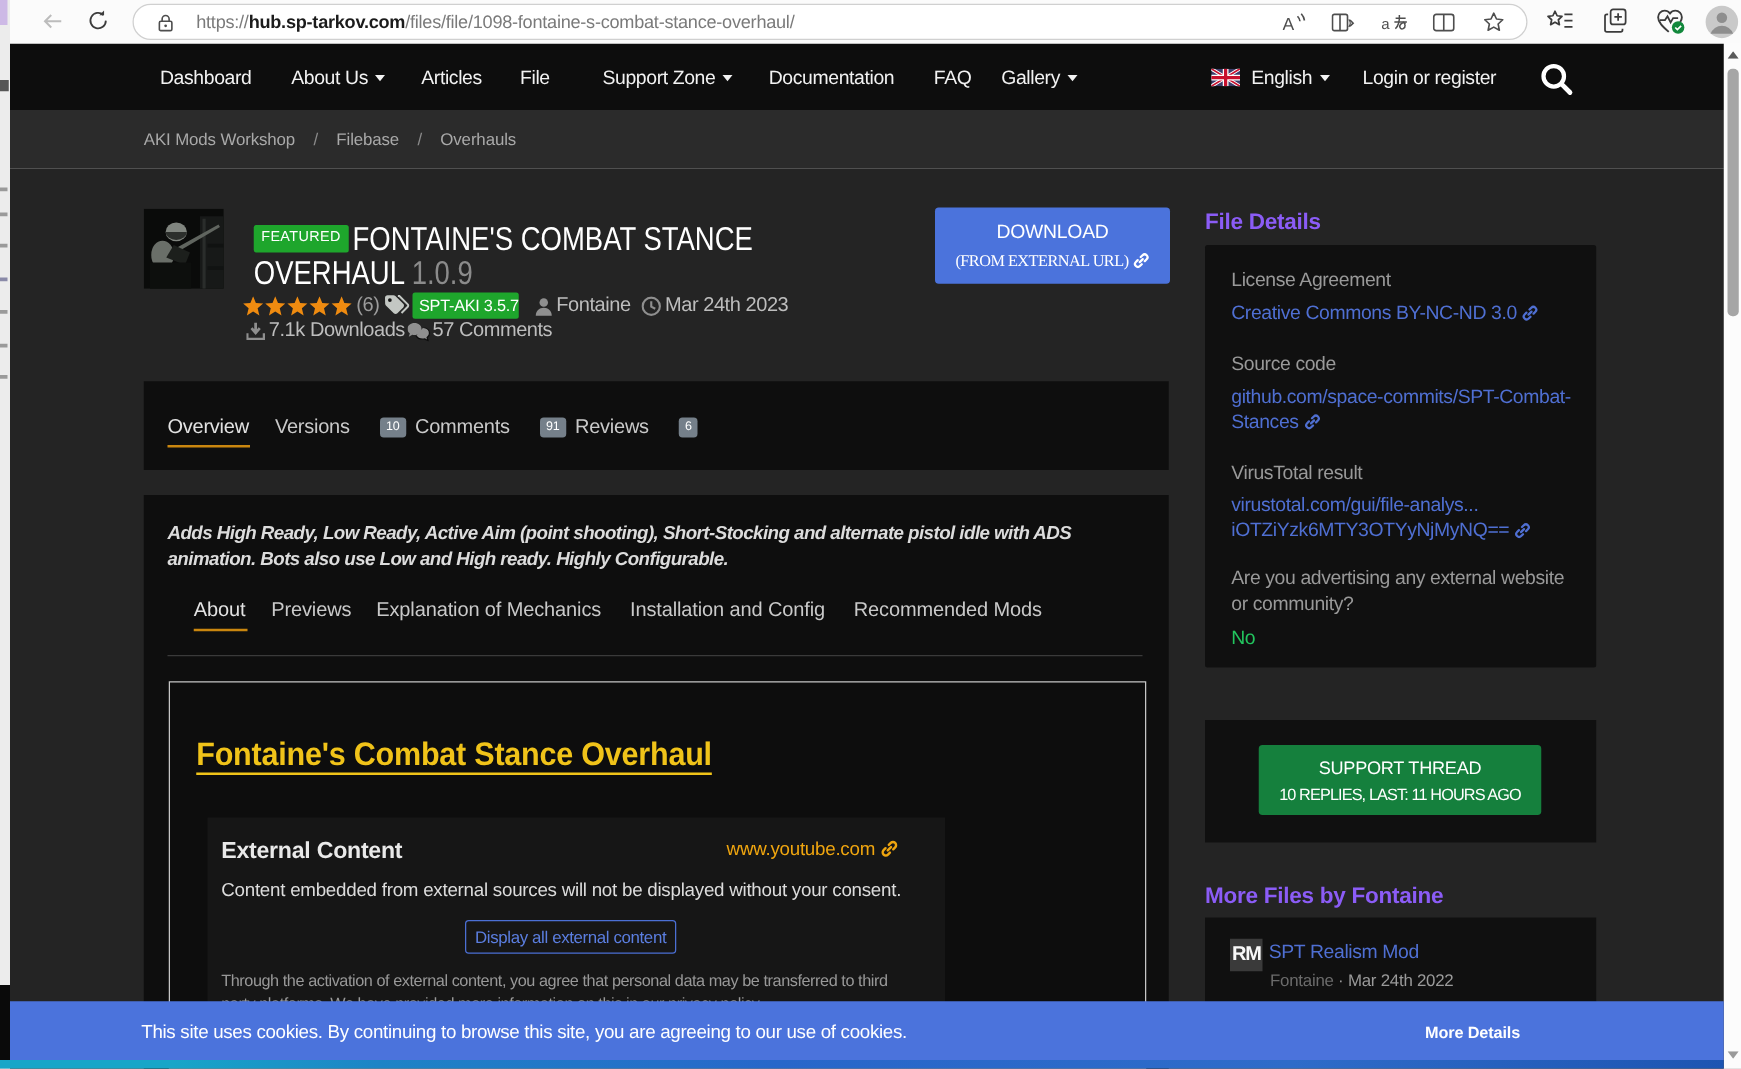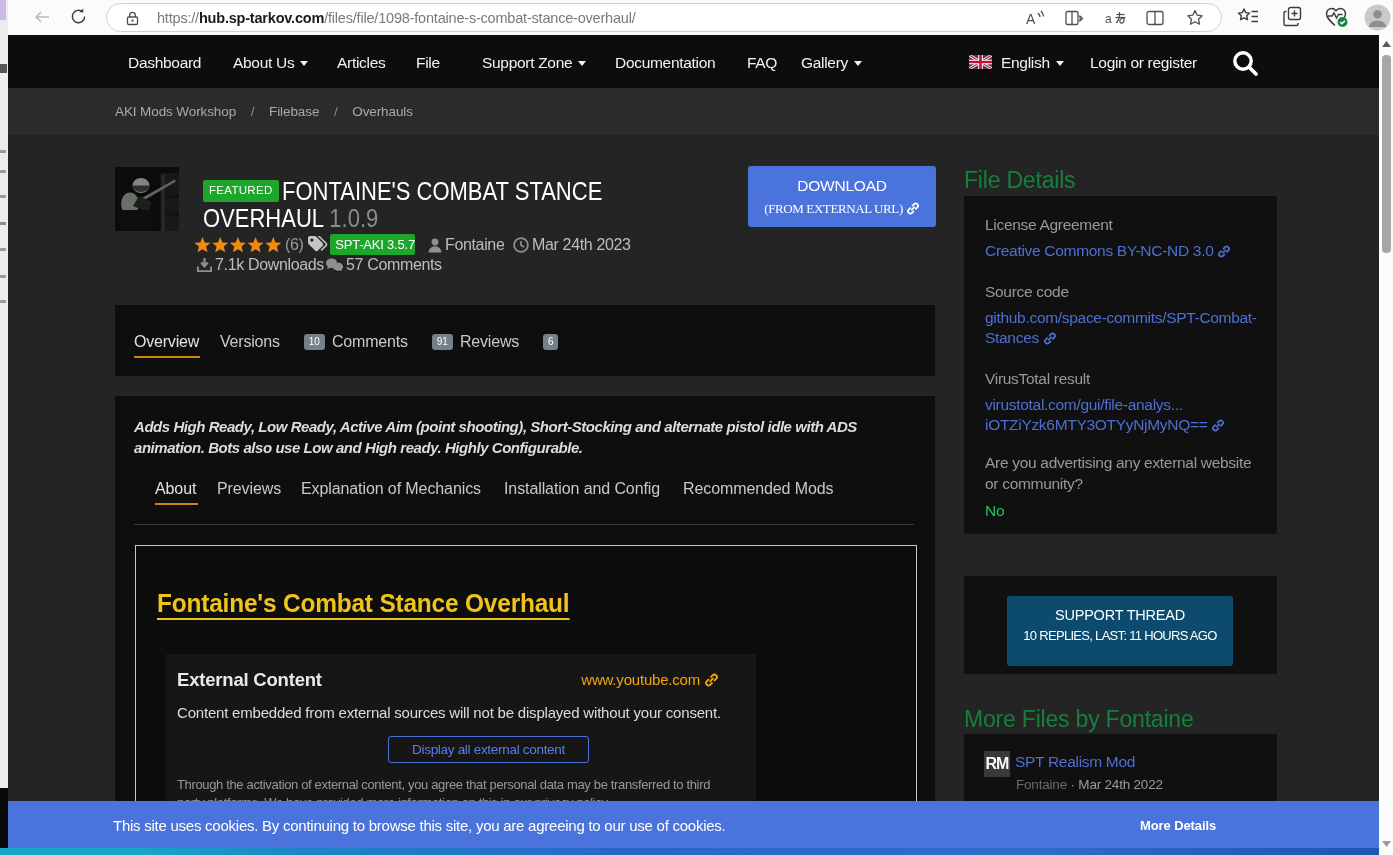--- a/index.html
+++ b/index.html
@@ -64,31 +64,31 @@
 #intro { position:absolute; left:19px; top:21px; font-size:15px; font-weight:700; color:#dcdcdc; line-height:20.5px; letter-spacing:-0.45px; white-space:nowrap;font-style:italic; }
 .stab { position:absolute; top:84px; font-size:16px; letter-spacing:-0.1px; color:#c9c9c9; white-space:nowrap; }
 #stabline { position:absolute; left:40px; top:107px; width:43px; height:2px; background:#c9860f; }
 #stabborder { position:absolute; left:19px; top:128px; width:780px; height:1px; background:#3a3a3a; }
 #innerbox { position:absolute; left:20px; top:149px; width:782px; height:310px; border:1px solid #c6c6c6; background:#0d0d0d; }
 #yellowh { position:absolute; left:21px; top:42px; font-size:26px; font-weight:700; letter-spacing:-0.2px; color:#f0c319; text-decoration:underline; text-underline-offset:6px; text-decoration-thickness:2px; transform:scaleX(0.94); transform-origin:0 0; white-space:nowrap; }
 #extcard { position:absolute; left:30px; top:108px; width:590px; height:200px; background:#161616; }
 #exth { position:absolute; left:11px; top:15px; font-size:18.5px; font-weight:700; letter-spacing:-0.2px; color:#e9e9e9; }
 #ytlink { position:absolute; right:37px; top:17px; font-size:15px; letter-spacing:-0.2px; color:#efa50f; }
 #extp { position:absolute; left:11px; top:50px; font-size:15px; letter-spacing:-0.2px; color:#dcdcdc; white-space:nowrap; }
-#extbtn { position:absolute; left:222px; top:82px; width:201px; height:27px; border:1px solid #4b6fd4; border-radius:3px; color:#5b7ee0; font-size:13.5px; letter-spacing:-0.3px; text-align:center; padding-top:5px; }
+#extbtn { position:absolute; left:206px; top:82px; width:169px; height:27px; border:1px solid #4b6fd4; border-radius:3px; color:#5b7ee0; font-size:13.5px; letter-spacing:-0.3px; text-align:center; padding-top:5px; }
 #extsmall { position:absolute; left:11px; top:122px; font-size:13px; letter-spacing:-0.35px; color:#989898; line-height:18px; white-space:nowrap; }
 
 
-.sideh { color:#15803d; font-size:23px; letter-spacing:-0.2px; white-space:nowrap; }
+.sideh { color:#8b5cf6; font-size:18px; letter-spacing:-0.2px; white-space:nowrap;font-weight:bold; }
 #fdh { left:964px; top:167px; }
 #fdbox { left:964px; top:196px; width:313px; height:338px; background:#101010; border-radius:2px; }
 .slabel { position:absolute; left:21px; font-size:15.5px; letter-spacing:-0.3px; color:#999; }
 .slink { position:absolute; left:21px; font-size:15.5px; letter-spacing:-0.3px; color:#4f6fd2; line-height:20px; }
 #stbox { left:964px; top:576px; width:313px; height:98px; background:#101010; }
-#stbtn { position:absolute; left:43px; top:20px; width:226px; height:70px; background:#0c4a6e; border-radius:3px; color:#fff; text-align:center; }
+#stbtn { position:absolute; left:43px; top:20px; width:226px; height:56px; background:#15803d; border-radius:3px; color:#fff; text-align:center; }
 #stbtn .l1 { font-size:14.5px; letter-spacing:-0.2px; margin-top:11px; }
 #stbtn .l2 { font-size:13px; letter-spacing:-0.7px; margin-top:5px; white-space:nowrap; }
 #mfh { left:964px; top:706px; }
 #mfbox { left:964px; top:734px; width:313px; height:90px; background:#101010; }
 #rmicon { position:absolute; left:20px; top:17px; width:26px; height:26px; background:#3a3a3a; color:#f8f8f8; font-weight:700; font-size:16px; text-align:center; line-height:26px; letter-spacing:-1px; }
 #rmlink { position:absolute; left:51px; top:19px; font-size:15.5px; letter-spacing:-0.3px; color:#4f6fd2; }
 #rmmeta { position:absolute; left:52px; top:43px; font-size:13.5px; letter-spacing:-0.2px; color:#9a9a9a; }
 #rmmeta .dim { color:#6b6b6b; }
 
 

